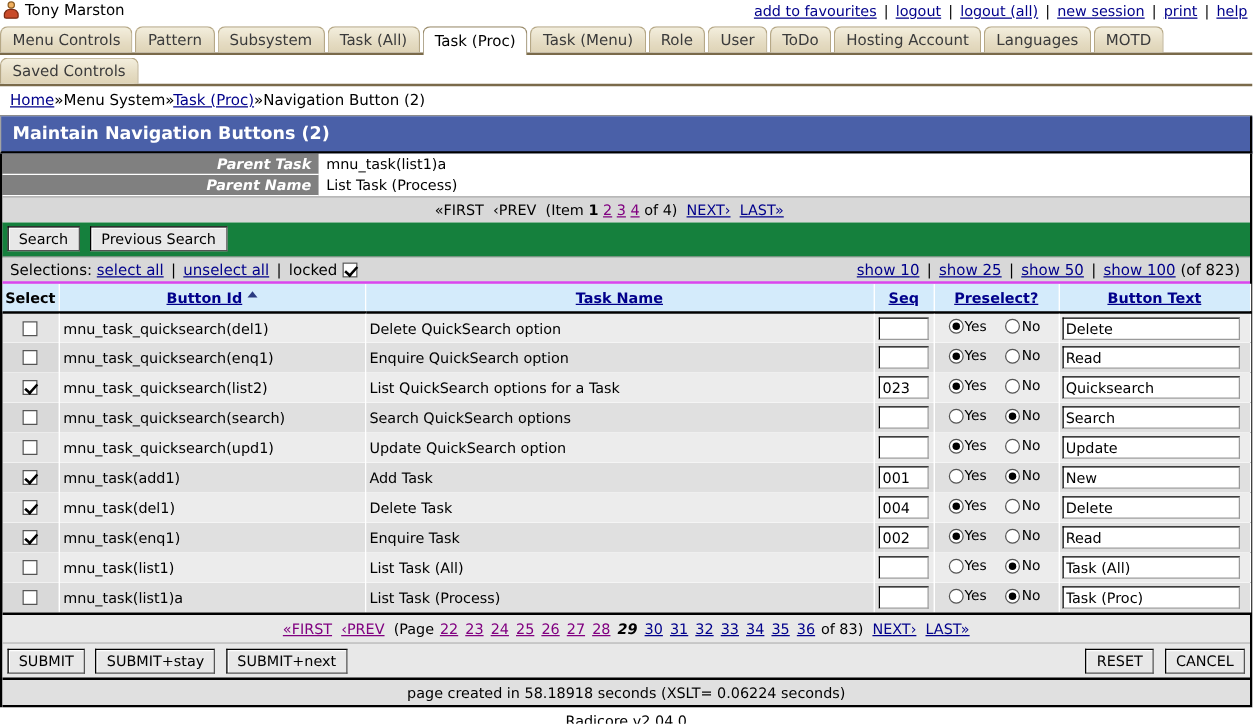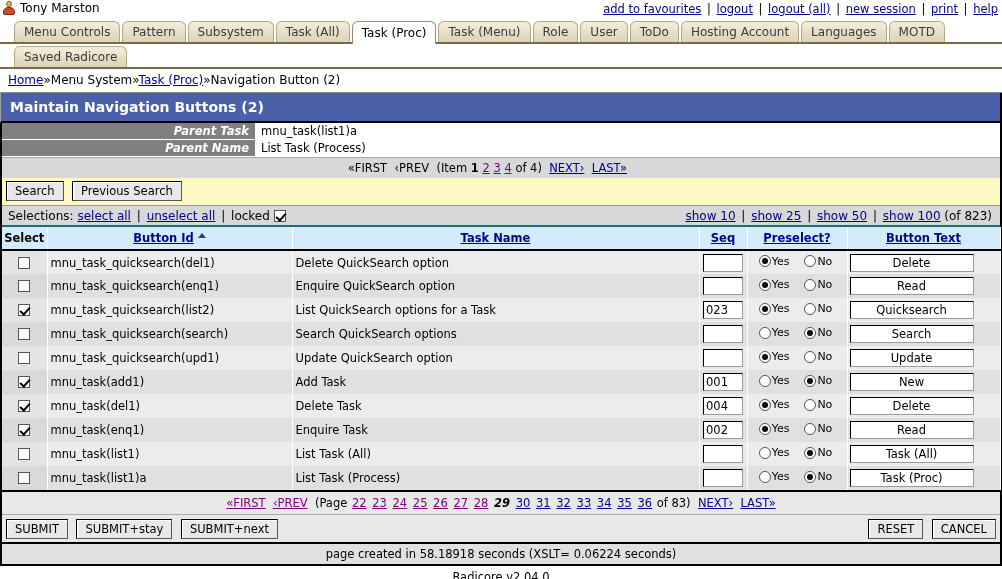--- a/index.html
+++ b/index.html
@@ -41,21 +41,21 @@
     position: absolute; right: 4px; top: 2px;
     font-size: 11.5px; white-space: nowrap;
   }
   #userbar .toplinks .sep { color:#000; text-decoration:none; padding: 0 2px; }
 
   
   .tabrow {
     position: relative;
     height: 24px;
     background: #ffffff;
-    padding-left: 14px;
+    padding-left: 0;
     white-space: nowrap;
   }
   .tabrow.row1 { border-bottom: 2px solid #7a6a4a; height: 25px; }
   .tabrow.row2 { border-bottom: 2px solid #7a6a4a; height: 25px; }
   .tab {
     display: inline-block;
     height: 21px; line-height: 20px;
     margin: 2px 2px 0 0;
     padding: 0 9px;
     font-size: 12px;
@@ -128,21 +128,21 @@
     background: #d8d8d8;
     text-align: right;
     padding: 3px 373px 3px 0;
     font-size: 11.5px;
     border-top: 1px solid #aaa;
   }
   #itempager .cur { font-weight: bold; color: #000; }
 
   
   #searchbar {
-    background: #fef9c3;
+    background: #15803d;
     padding: 3px 4px 4px 4px;
     border-bottom: 1px solid #9a9a9a;
   }
   .btn {
     font-family: "DejaVu Sans", "Liberation Sans", sans-serif;
     font-size: 11.5px;
     background: #e8e8e8;
     border: 1px solid #000;
     border-right-color: #555; border-bottom-color: #555;
     box-shadow: inset 1px 1px 0 #fff;
@@ -152,21 +152,21 @@
     margin-right: 5px;
   }
 
   
   #selbar {
     position: relative;
     background: #d8d8d8;
     padding: 3px 6px 4px 6px;
     font-size: 12px;
     height: 21px;
-    border-bottom: 2px solid #0f766e;
+    border-bottom: 2px solid #d946ef;
   }
   #selbar .left { position: absolute; left: 6px; top: 3px; }
   #selbar .right { position: absolute; right: 8px; top: 3px; text-align: right; }
   #selbar .sep { padding: 0 2px; }
   .cbx {
     width: 12px; height: 12px; display: inline-block;
     border: 1px solid #555; background: #fff;
     vertical-align: -2px; position: relative; cursor: pointer;
   }
   .cbx.checked::after {
@@ -211,21 +211,21 @@
     font-family: "DejaVu Sans", "Liberation Sans", sans-serif;
     font-size: 11.5px;
     border: 1px solid #000;
     border-right-color: #9a9a9a; border-bottom-color: #9a9a9a;
     background: #ffffff;
     padding: 1px 2px;
     height: 18px;
     color: #000;
   }
   .txtin.seq { width: 40px; text-align: left; }
-  .txtin.bt { width: 124px; text-align: center; }
+  .txtin.bt { width: 142px; }
 
   .radiogrp { display: inline-flex; align-items: center; gap: 12px; font-size: 11px; }
   .radiogrp .pair { display: inline-flex; align-items: center; gap: 1px; margin-right: 3px; }
   .rdo {
     width: 12px; height: 12px; border-radius: 50%;
     border: 1px solid #555; background: #fff;
     display: inline-block; position: relative; cursor: pointer;
   }
   .rdo.on::after {
     content: ""; position: absolute; left: 2px; top: 2px;
@@ -288,21 +288,21 @@
       <span class="head"></span>
         <span class="body"></span>
     </span>
     <span>Tony Marston</span>
   </span>
   <span class="toplinks" id="toplinks"><a href="#">add to favourites</a><span class="sep"> | </span><a href="#">logout</a><span class="sep"> | </span><a href="#">logout (all)</a><span class="sep"> | </span><a href="#">new session</a><span class="sep"> | </span><a href="#">print</a><span class="sep"> | </span><a href="#">help</a></span>
 </div>
 
 <div class="tabrow row1" id="tabrow1"><span class="tab">Menu Controls</span><span class="tab">Pattern</span><span class="tab">Subsystem</span><span class="tab">Task (All)</span><span class="tab active">Task (Proc)</span><span class="tab">Task (Menu)</span><span class="tab">Role</span><span class="tab">User</span><span class="tab">ToDo</span><span class="tab">Hosting Account</span><span class="tab">Languages</span><span class="tab">MOTD</span></div>
 
-<div class="tabrow row2" id="tabrow2"><span class="tab">Saved Radicore</span></div>
+<div class="tabrow row2" id="tabrow2"><span class="tab">Saved Controls</span></div>
 
 <div id="breadcrumb"><a href="#">Home</a><span class="crumbsep">»</span><span>Menu System</span><span class="crumbsep">»</span><a href="#">Task (Proc)</a><span class="crumbsep">»</span><span>Navigation Button (2)</span></div>
 
 <div id="pagetitle">Maintain Navigation Buttons (2)</div>
 
 <div id="contentframe">
 
   <table class="parentinfo">
     <tbody id="parentinfo-body">
         <tr>

